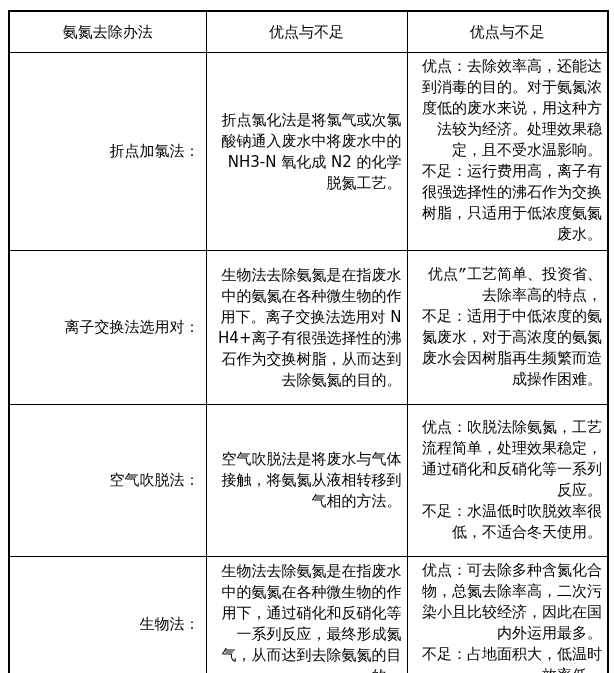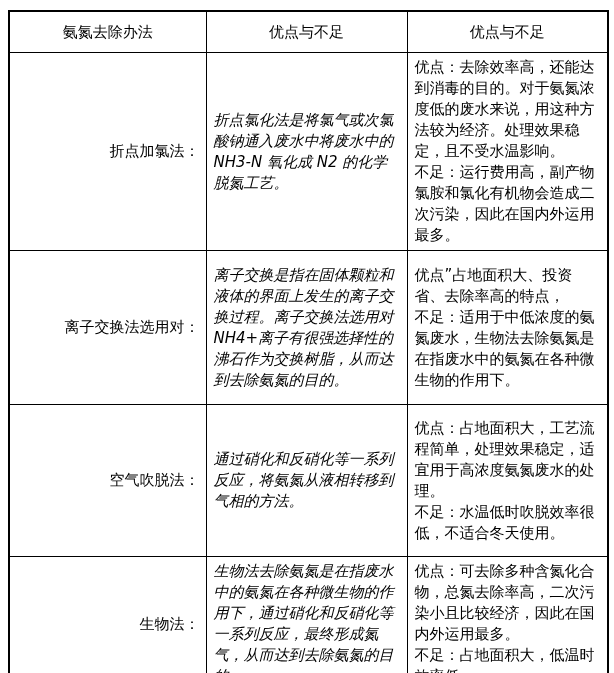--- a/index.html
+++ b/index.html
@@ -33,26 +33,26 @@
     text-align: center;
     padding: 2px 4px;
     margin-left: 28px;
   }
   td.method-cell {
     padding: 4px 6px 4px 8px;
     text-align: right;
   }
   td.principle-cell {
     padding: 4px 5px 4px 7px;
-    text-align: left;
-    font-style: italic;
+    text-align: right;
   }
   td.proscons-cell {
     padding: 4px 5px 4px 7px;
-    text-align: left;
+    text-align: right;
+    font-family: Liberation Mono, monospace;
   }
   tr.row-1 { height: 191px; }
   tr.row-2 { height: 154px; }
   tr.row-3 { height: 152px; }
   tr.row-4 { height: 122px; }
 </style>
 </head>
 <body>
 
 <table class="doc-table">
@@ -67,36 +67,36 @@
       <th>优点与不足</th>
       <th>优点与不足</th>
     </tr>
   </thead>
   <tbody>
     <tr class="row-1">
       <td class="method-cell">折点加氯法：</td>
       <td class="principle-cell">折点氯化法是将氯气或次氯酸钠通入废水中将废水中的 NH3-N 氧化成 N2 的化学脱氮工艺。</td>
       <td class="proscons-cell">
         <div>优点：去除效率高，还能达到消毒的目的。对于氨氮浓度低的废水来说，用这种方法较为经济。处理效果稳定，且不受水温影响。</div>
-        <div>不足：运行费用高，副产物氯胺和氯化有机物会造成二次污染，因此在国内外运用最多。</div>
+        <div>不足：运行费用高，离子有很强选择性的沸石作为交换树脂，只适用于低浓度氨氮废水。</div>
       </td>
     </tr>
     <tr class="row-2">
       <td class="method-cell">离子交换法选用对：</td>
-      <td class="principle-cell">离子交换是指在固体颗粒和液体的界面上发生的离子交换过程。离子交换法选用对 NH4+离子有很强选择性的沸石作为交换树脂，从而达到去除氨氮的目的。</td>
+      <td class="principle-cell">生物法去除氨氮是在指废水中的氨氮在各种微生物的作用下。离子交换法选用对 NH4+离子有很强选择性的沸石作为交换树脂，从而达到去除氨氮的目的。</td>
       <td class="proscons-cell">
-        <div>优点”占地面积大、投资省、去除率高的特点，</div>
-        <div>不足：适用于中低浓度的氨氮废水，生物法去除氨氮是在指废水中的氨氮在各种微生物的作用下。</div>
+        <div>优点”工艺简单、投资省、去除率高的特点，</div>
+        <div>不足：适用于中低浓度的氨氮废水，对于高浓度的氨氮废水会因树脂再生频繁而造成操作困难。</div>
       </td>
     </tr>
     <tr class="row-3">
       <td class="method-cell">空气吹脱法：</td>
-      <td class="principle-cell">通过硝化和反硝化等一系列反应，将氨氮从液相转移到气相的方法。</td>
+      <td class="principle-cell">空气吹脱法是将废水与气体接触，将氨氮从液相转移到气相的方法。</td>
       <td class="proscons-cell">
-        <div>优点：占地面积大，工艺流程简单，处理效果稳定，适宜用于高浓度氨氮废水的处理。</div>
+        <div>优点：吹脱法除氨氮，工艺流程简单，处理效果稳定，通过硝化和反硝化等一系列反应。</div>
         <div>不足：水温低时吹脱效率很低，不适合冬天使用。</div>
       </td>
     </tr>
     <tr class="row-4">
       <td class="method-cell">生物法：</td>
       <td class="principle-cell">生物法去除氨氮是在指废水中的氨氮在各种微生物的作用下，通过硝化和反硝化等一系列反应，最终形成氮气，从而达到去除氨氮的目的。</td>
       <td class="proscons-cell">
         <div>优点：可去除多种含氮化合物，总氮去除率高，二次污染小且比较经济，因此在国内外运用最多。</div>
         <div>不足：占地面积大，低温时效率低。</div>
       </td>

